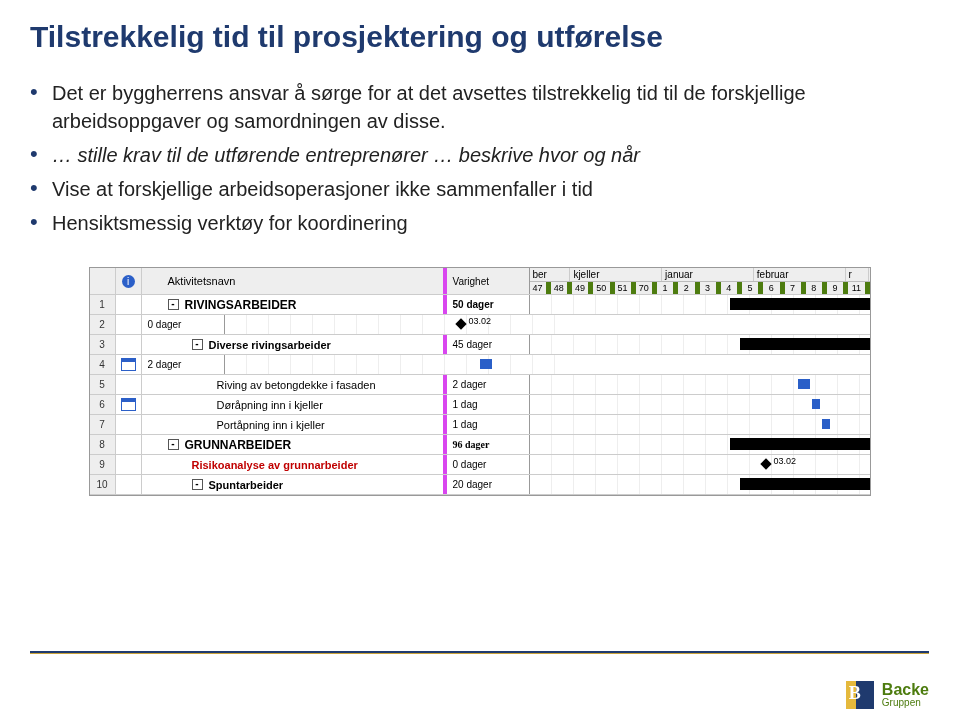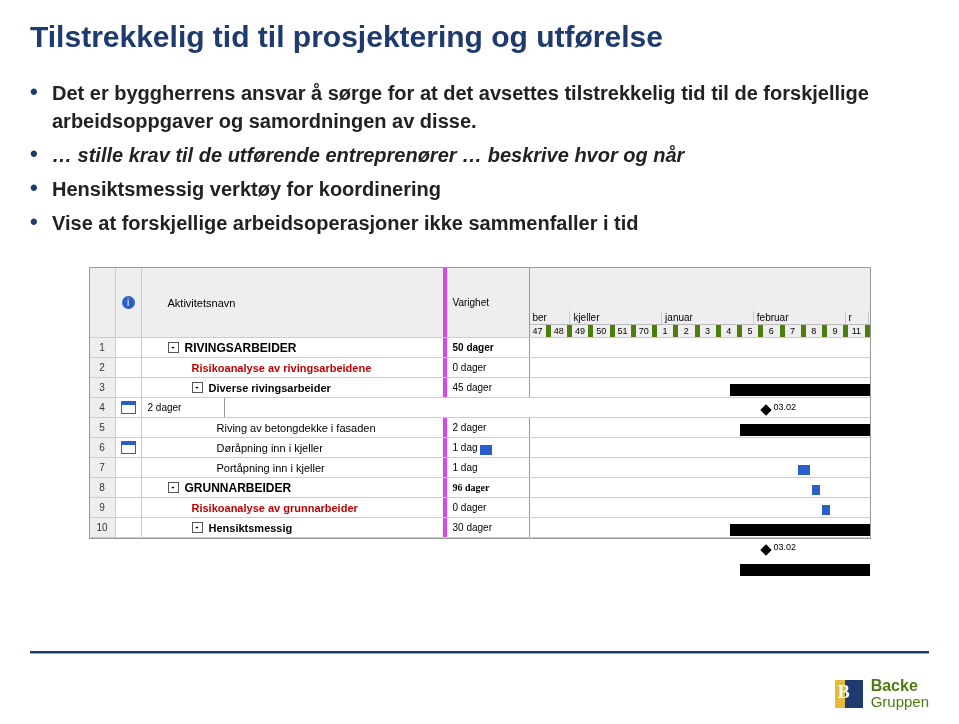--- a/index.html
+++ b/index.html
@@ -18,21 +18,20 @@
     font-weight: bold;
     margin: 0 0 25px 0;
   }
   ul.bullets {
     list-style: none;
     padding: 0;
     margin: 0 0 30px 0;
     font-size: 20px;
     color: #222;
     line-height: 1.4;
-    font-weight: bold;
   }
   ul.bullets li {
     position: relative;
     padding-left: 22px;
     margin-bottom: 6px;
   }
   ul.bullets li::before {
     content: "•";
     position: absolute;
     left: 0;
@@ -106,21 +105,20 @@
     border-right: 1px solid #999;
     padding: 2px 6px;
     font-size: 10px;
     text-align: left;
     display:flex;align-items:center;
   }
   .grow .c-chart {
     flex: 0 0 340px;
     position: relative;
     background: repeating-linear-gradient(to right, #fff, #fff 21px, #eee 21px, #eee 22px);
-    margin-top: 43px;
   }
   .grow.hdr { background:#eee; font-weight:normal; height:auto; }
   .grow.hdr .c-row, .grow.hdr .c-info { background:#eee; }
   .bold-row .c-name { font-weight: bold; font-size: 12px; }
   .bold-row .c-dur { font-weight: bold; }
   .red-row .c-name { color: #c00000; font-weight: bold; }
   .sub-bold .c-name { font-weight: bold; }
   .indent1 { padding-left: 30px !important; }
   .indent2 { padding-left: 55px !important; }
   .minus-box {
@@ -161,32 +159,32 @@
   }
   .logo-mark .y {
     position:absolute;left:0;top:0;width:10px;height:28px;background:#e5b93c;
   }
   .logo-mark .b {
     position:absolute;left:3px;top:2px;color:#fff;font-weight:bold;font-size:18px;font-family:Georgia,serif;
   }
   .logo-text {
     color:#4d7c0f;font-weight:bold;font-size:16px;line-height:1;
   }
-  .logo-text .l2 { font-weight:normal;font-size:15px; }
+  .logo-text .l2 { font-weight:normal;font-size:10px; }
 </style>
 </head>
 <body>
 
 <h1>Tilstrekkelig tid til prosjektering og utførelse</h1>
 
 <ul class="bullets">
   <li>Det er byggherrens ansvar å sørge for at det avsettes tilstrekkelig tid til de forskjellige arbeidsoppgaver og samordningen av disse.</li>
   <li><span class="italic">… stille krav til de utførende entreprenører … beskrive hvor og når</span></li>
+  <li>Vise at forskjellige arbeidsoperasjoner ikke sammenfaller i tid</li>
   <li>Hensiktsmessig verktøy for koordinering</li>
-  <li>Vise at forskjellige arbeidsoperasjoner ikke sammenfaller i tid</li>
 </ul>
 
 <div class="gantt-wrap">
   <div class="grow hdr">
     <div class="c-row"></div>
     <div class="c-info">
         <span style="background:#2b5fc8;color:#fff;border-radius:50%;width:13px;height:13px;display:inline-flex;align-items:center;justify-content:center;font-size:10px;">i</span>
       </div>
     <div class="c-name">Aktivitetsnavn</div>
     <div class="c-dur">Varighet</div>
@@ -228,23 +226,20 @@
           <span>RIVINGSARBEIDER</span>
         </div>
         <div class="c-dur" style="font-weight: bold;">50 dager</div>
         <div class="c-chart">
           <div class="bar big" style="left: 200px; width: 140px;"></div>
         </div>
       </div>
       <div class="grow red-row">
         <div class="c-row">2</div>
         <div class="c-info"></div>
-        <div class="c-name indent1">
-          <span>Risikoanalyse av rivingsarbeidene</span>
-        </div>
         <div class="c-dur">0 dager</div>
         <div class="c-chart">
           <div class="diamond" style="left: 232px;"></div>
           <div class="datelabel" style="left: 244px;">03.02</div>
         </div>
       </div>
       <div class="grow sub-bold">
         <div class="c-row">3</div>
         <div class="c-info"></div>
         <div class="c-name indent1">
@@ -323,23 +318,23 @@
         <div class="c-chart">
           <div class="diamond" style="left: 232px;"></div>
           <div class="datelabel" style="left: 244px;">03.02</div>
         </div>
       </div>
       <div class="grow sub-bold">
         <div class="c-row">10</div>
         <div class="c-info"></div>
         <div class="c-name indent1">
           <span class="minus-box">-</span>
-          <span>Hensiktsmessig</span>
-        </div>
-        <div class="c-dur">30 dager</div>
+          <span>Spuntarbeider</span>
+        </div>
+        <div class="c-dur">20 dager</div>
         <div class="c-chart">
           <div class="bar big" style="left: 210px; width: 130px;"></div>
         </div>
       </div>
     </div>
 </div>
 
 <div class="footer-line"></div>
 <div class="logo">
   <div class="logo-mark">

